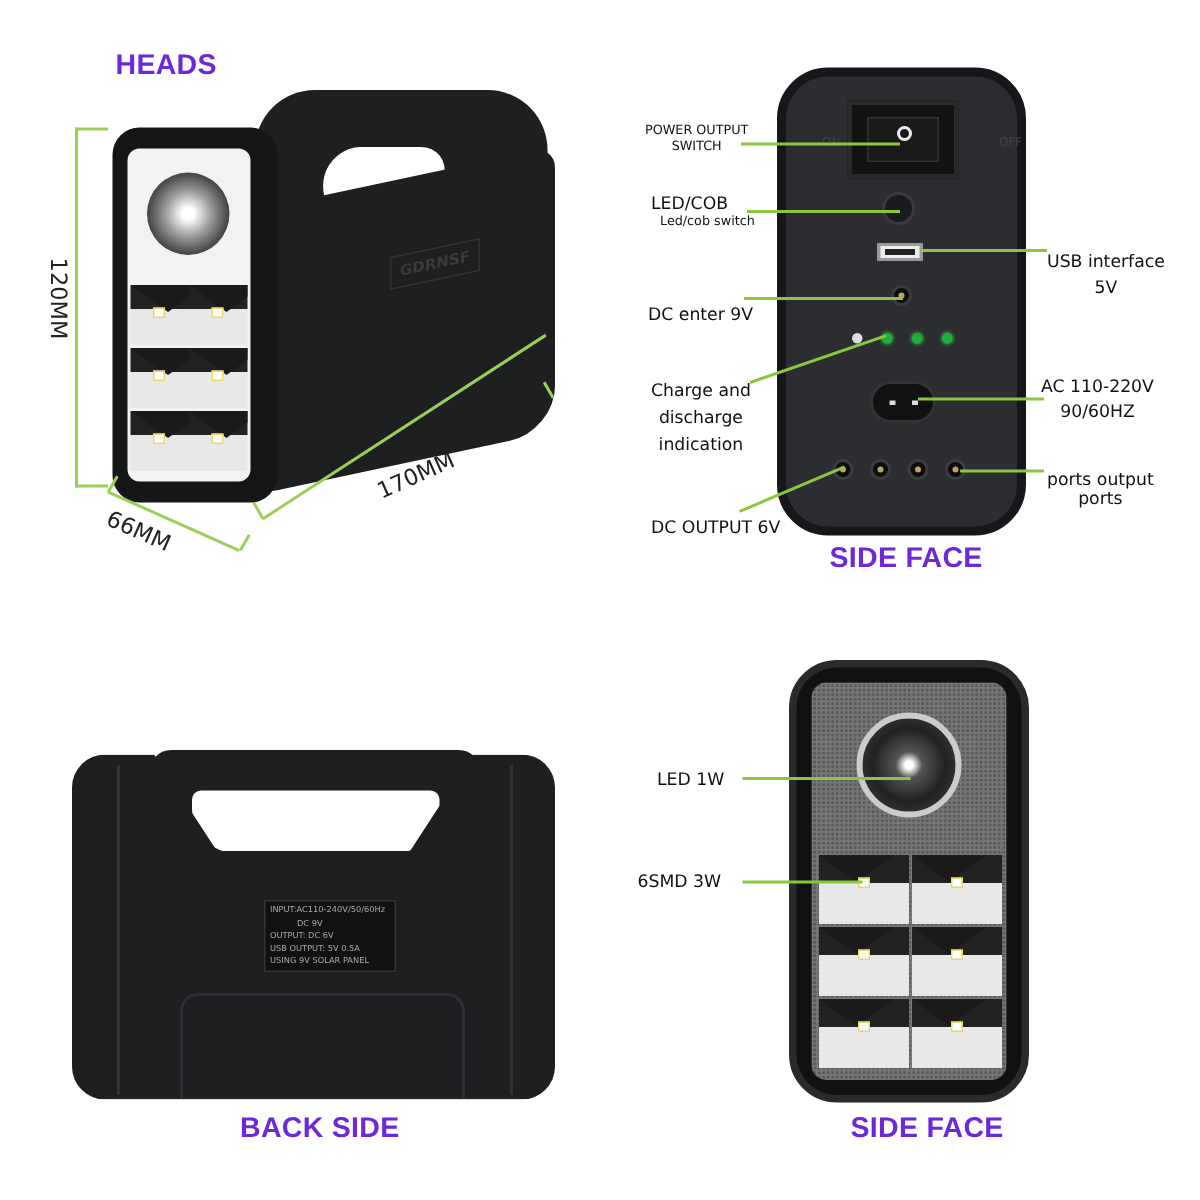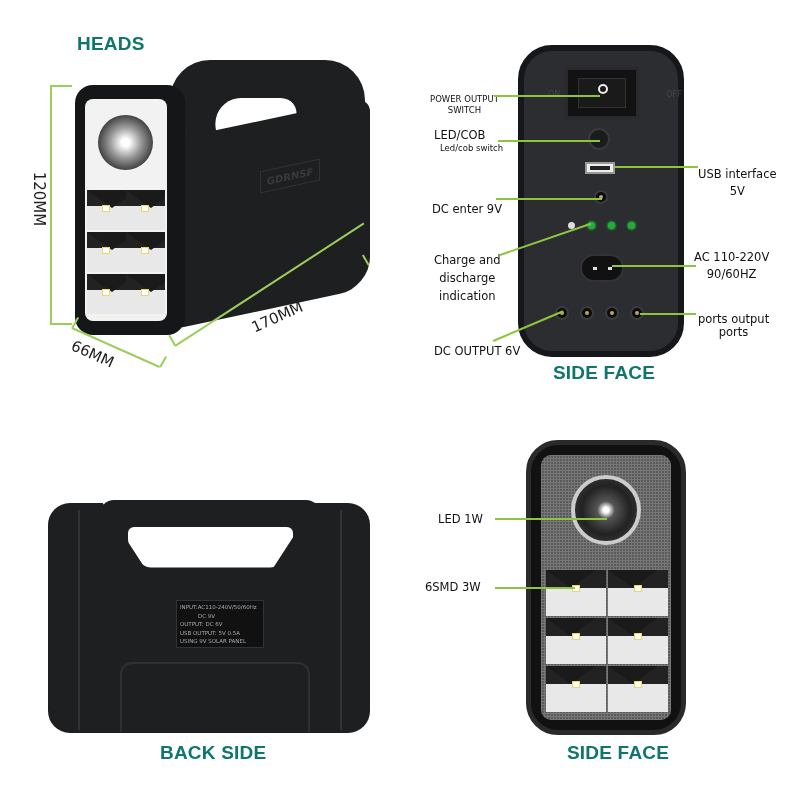--- a/index.html
+++ b/index.html
@@ -1,19 +1,19 @@
 <!DOCTYPE html>
 <html><head>
 <meta charset="utf-8">
 <style>
   * { box-sizing: border-box; margin: 0; padding: 0; }
   html, body { width: 800px; height: 800px; background: #ffffff; overflow: hidden; }
   body { position: relative; font-family: "DejaVu Sans", sans-serif; color: #111; }
   .abs { position: absolute; }
-  .heading { font-family: "Liberation Sans", sans-serif; font-weight: bold; font-size: 19px; color: #0f766e; letter-spacing: 0.2px; }
+  .heading { font-family: "Liberation Sans", sans-serif; font-weight: bold; font-size: 19px; color: #6d28d9; letter-spacing: 0.2px; }
   .label { font-family: "DejaVu Sans", sans-serif; font-size: 11.5px; color: #111; white-space: nowrap; line-height: 1.3; }
   .label.small { font-size: 8.5px; }
   .label.tiny { font-size: 8px; }
   .label.center { text-align: center; }
   .gline { position: absolute; background: #8cc63f; height: 1.5px; transform-origin: 0 50%; }
   .dimline { position: absolute; border-color: #9bcf5a; border-style: solid; }
   .dim-text { font-family: "DejaVu Sans", sans-serif; font-size: 15px; color: #222; white-space: nowrap; }
   .dark { background: #1e1f21; }
   .panel { position: absolute; background: #2b2d30; border-radius: 34px; border: 6px solid #16171a; }
   .port { position: absolute; width: 14px; height: 14px; border-radius: 50%; background: #0c0c0c; border: 2px solid #3a3c3f; }
@@ -106,21 +106,21 @@
   <div class="abs" style="left:580px; top:254px; width:44px; height:28px; border-radius:14px; background:#111; border:2px solid #333;">
     <div class="abs" style="left:11px; top:11px; width:4px; height:3px; background:#ddd;"></div>
     <div class="abs" style="left:26px; top:11px; width:4px; height:3px; background:#ddd;"></div>
   </div>
 
   <div class="port" style="left:555px; top:306px;"></div>
   <div class="port" style="left:580px; top:306px;"></div>
   <div class="port" style="left:605px; top:306px;"></div>
   <div class="port" style="left:630px; top:306px;"></div>
 
-  <div class="abs label small center" style="left:430px; top:94px;">
+  <div class="abs label small center" style="left:430px; top:82px;">
     <div>POWER OUTPUT</div>
     <div>SWITCH</div>
   </div>
   <div class="gline" style="left:494px; top:95px; width:106px;"></div>
 
   <div class="abs label" style="left:434px; top:128px;">
     <div>LED/COB</div>
     <div class="label small" style="margin-left:6px;">Led/cob switch</div>
   </div>
   <div class="gline" style="left:498px; top:140px; width:102px;"></div>

